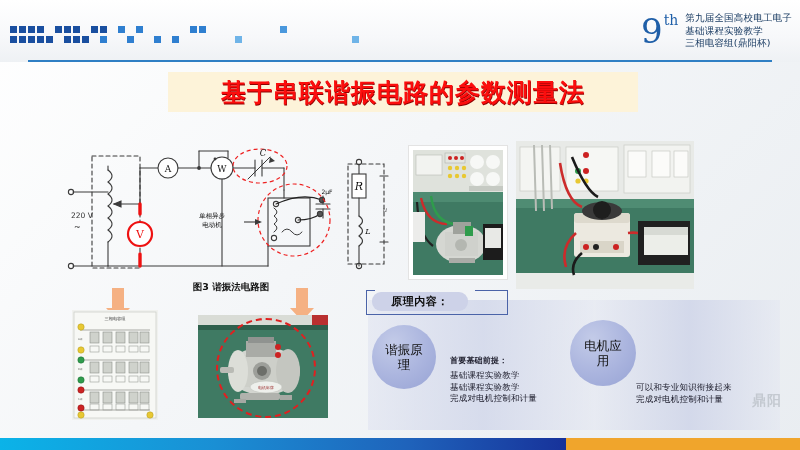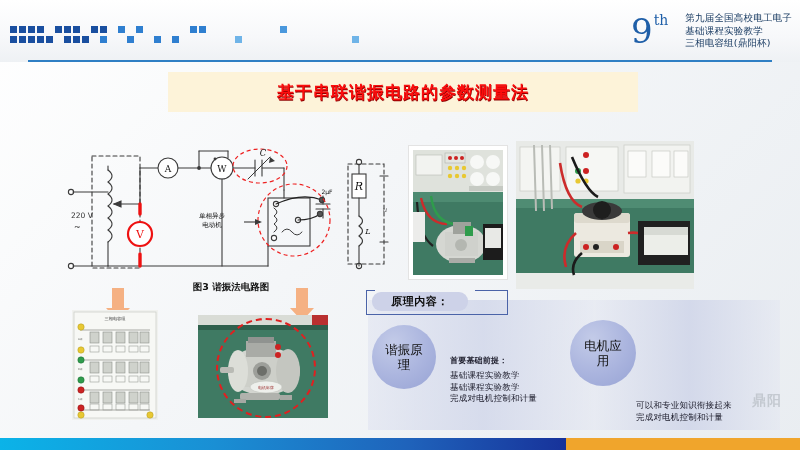--- a/index.html
+++ b/index.html
@@ -28,34 +28,34 @@
   #logo{position:absolute;right:8px;top:4px;height:54px;display:flex;align-items:center;}
   #logo-num{
     font-family:"DejaVu Serif","Liberation Serif",serif;
     font-size:34px;color:#1f5fa8;line-height:34px;font-weight:400;
     position:relative;padding-right:2px;
   }
   #logo-th{
     font-family:"DejaVu Serif","Liberation Serif",serif;
     font-size:14px;color:#1f5fa8;position:relative;top:-11px;left:-1px;
   }
-  #logo-lines{margin-left:16px;display:flex;flex-direction:column;justify-content:center;}
+  #logo-lines{margin-left:6px;display:flex;flex-direction:column;justify-content:center;}
   .logo-line{
     font-size:9.5px;color:#13365e;line-height:12.5px;letter-spacing:.2px;white-space:nowrap;
   }
 
   
   #title-band{
     position:absolute;left:168px;top:72px;width:470px;height:40px;
     background:#fdf3d9;
   }
   #title-text{
     position:absolute;left:168px;top:72px;width:470px;height:40px;
     display:flex;align-items:center;justify-content:center;
-    color:#fc0d0d;font-size:17px;font-weight:bold;letter-spacing:1px;
+    color:#fc0d0d;font-size:25px;font-weight:bold;letter-spacing:1px;
     text-shadow:0.5px 0.5px 0 #8d0000;
   }
 
   
   #section-heading{
     position:absolute;left:26px;top:120px;
     font-size:14.5px;font-weight:bold;color:#1a1a1a;letter-spacing:.5px;
   }
 
   
@@ -112,21 +112,21 @@
     display:flex;align-items:center;justify-content:center;text-align:center;
     color:#101010;font-size:12.5px;line-height:15px;
   }
   #bubble-resonance{left:372px;top:325px;width:64px;height:64px;}
   #bubble-motor{left:570px;top:320px;width:66px;height:66px;}
 
   .textblock{position:absolute;color:#1c1c2b;}
   .tb-head{font-size:8px;font-weight:bold;margin-bottom:4px;letter-spacing:.2px;}
   .tb-line{font-size:8.5px;line-height:11.5px;letter-spacing:.2px;}
   #text-resonance{left:450px;top:355px;width:110px;}
-  #text-motor{left:636px;top:400px;width:128px;}
+  #text-motor{left:636px;top:382px;width:128px;}
 
   #watermark{
     position:absolute;left:752px;top:392px;
     font-size:14px;color:#b9bfc6;letter-spacing:1px;font-weight:bold;
     opacity:.75;
   }
 
   
   #bottombar{position:absolute;left:0;bottom:0;width:800px;height:12px;display:flex;}
   #bottombar-blue{height:12px;flex:0 0 566px;

